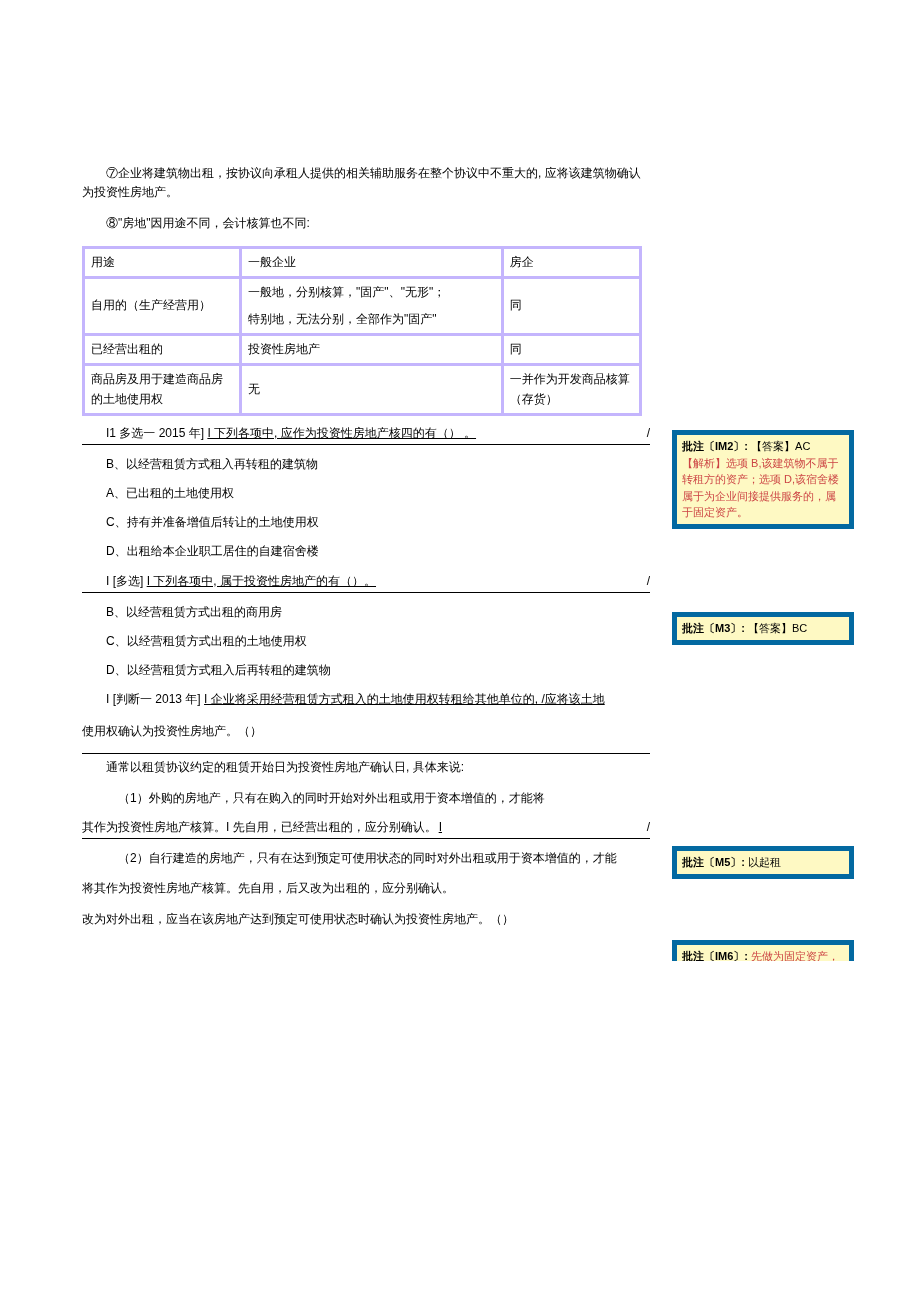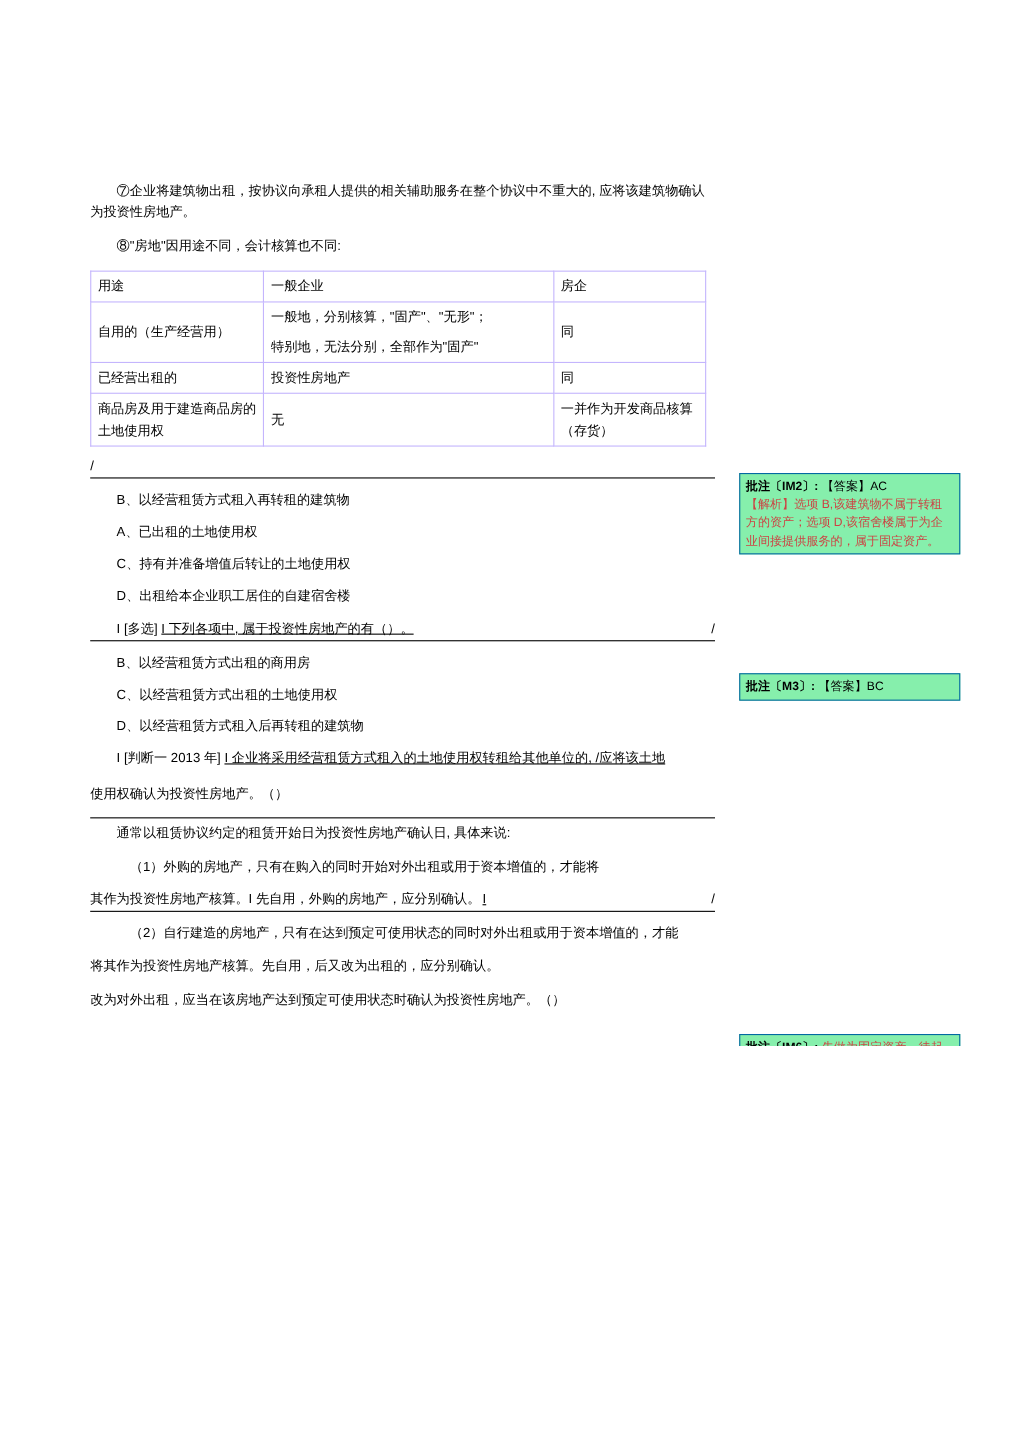--- a/index.html
+++ b/index.html
@@ -23,39 +23,39 @@
   }
   .para { margin: 4px 0 12px 0; text-indent: 2em; }
   .para-noindent { margin: 4px 0 12px 0; }
   table.tbl {
     border-collapse: collapse;
     width: 560px;
     margin: 6px 0 8px 0;
     font-size: 12px;
   }
   table.tbl td {
-    border: 1px solid #c4b5fd;
+    border: 3px solid #c4b5fd;
     padding: 4px 6px;
     vertical-align: middle;
   }
   .question {
     border-bottom: 1px solid #000;
     padding-bottom: 1px;
     display: flex;
     justify-content: space-between;
   }
   .question .qtext { text-indent: 2em; }
   .option { margin: 10px 0 10px 0; text-indent: 2em; font-size: 12px;}
   .ul { text-decoration: underline; }
   .comment {
     position: absolute;
     left: 672px;
-    width: 201px;
-    background: #86efac;
-    border: 1px solid #0369a1;
+    width: 182px;
+    background: #fef9c3;
+    border: 5px solid #0369a1;
     font-size: 11px;
     padding: 3px 5px;
     box-sizing: border-box;
     line-height: 1.5;
   }
   .comment .label { font-weight: bold; }
   .comment .red { color: #c44; }
   .sub1 { text-indent: 3em; margin: 10px 0;}
   .divider {
     border: none;
@@ -94,20 +94,23 @@
       </tr>
       <tr>
         <td>商品房及用于建造商品房的土地使用权</td>
         <td>无</td>
         <td>一并作为开发商品核算（存货）</td>
       </tr>
     </tbody>
       </table>
 
     <div class="question">
+      <span class="qtext">
+        <span>I1 多选一 2015 年] </span><span class="ul">I 下列各项中,  应作为投资性房地产核四的有（） 。</span>
+      </span>
       <span>/</span>
     </div>
     <div class="option">B、以经营租赁方式租入再转租的建筑物</div>
     <div class="option">A、已出租的土地使用权</div>
     <div class="option">C、持有并准备增值后转让的土地使用权</div>
     <div class="option">D、出租给本企业职工居住的自建宿舍楼</div>
 
     <div class="question">
       <span class="qtext">
         <span>I [多选] </span><span class="ul">I 下列各项中,  属于投资性房地产的有（）。</span>
@@ -121,21 +124,21 @@
     <div class="para-noindent" style="text-indent:2em">
       <span>I [判断一 2013 年] </span><span class="ul">I 企业将采用经营租赁方式租入的土地使用权转租给其他单位的, /应将该土地</span>
     </div>
     <div class="para-noindent">使用权确认为投资性房地产。（）</div>
     <hr class="divider">
 
     <p class="para">通常以租赁协议约定的租赁开始日为投资性房地产确认日, 具体来说:</p>
     <p class="sub1">（1）外购的房地产，只有在购入的同时开始对外出租或用于资本增值的，才能将</p>
 
     <div class="question">
-      <span>其作为投资性房地产核算。I 先自用，外购的房地产，应分别确认。</span>
+      <span>其作为投资性房地产核算。I 先自用，已经营出租的，应分别确认。</span>
       <span class="ul" style="flex:1; text-align:left; margin-left:2px;"><span>I</span></span>
       <span>/</span>
     </div>
 
     <p class="sub1">（2）自行建造的房地产，只有在达到预定可使用状态的同时对外出租或用于资本增值的，才能</p>
     <p class="para-noindent">将其作为投资性房地产核算。先自用，后又改为出租的，应分别确认。</p>
 
     <div class="para-noindent">改为对外出租，应当在该房地产达到预定可使用状态时确认为投资性房地产。（）</div>
   </div>
 
@@ -144,20 +147,24 @@
     <span>【答案】AC</span>
     <div class="red">【解析】选项 B,该建筑物不属于转租方的资产；选项 D,该宿舍楼属于为企业间接提供服务的，属于固定资产。</div>
   </div>
 
   <div class="comment" style="top:612px;">
     <span class="label">批注〔M3〕:</span>
     <span>【答案】BC</span>
   </div>
 
 
+  <div class="comment" style="top:846px;">
+    <span class="label">批注〔M5〕:</span>
+    <span>以起租</span>
+  </div>
 
   <div class="comment" style="top:940px;">
     <span class="label">批注〔IM6〕:</span>
     <span class="red">先做为固定资产，待起租后再确认为投资性房地产</span>
   </div>
 
   <div class="comment" style="top:1070px;">
     <span class="label">批注〔M7〕:</span>
     <span>【答案】错</span>
   </div>

